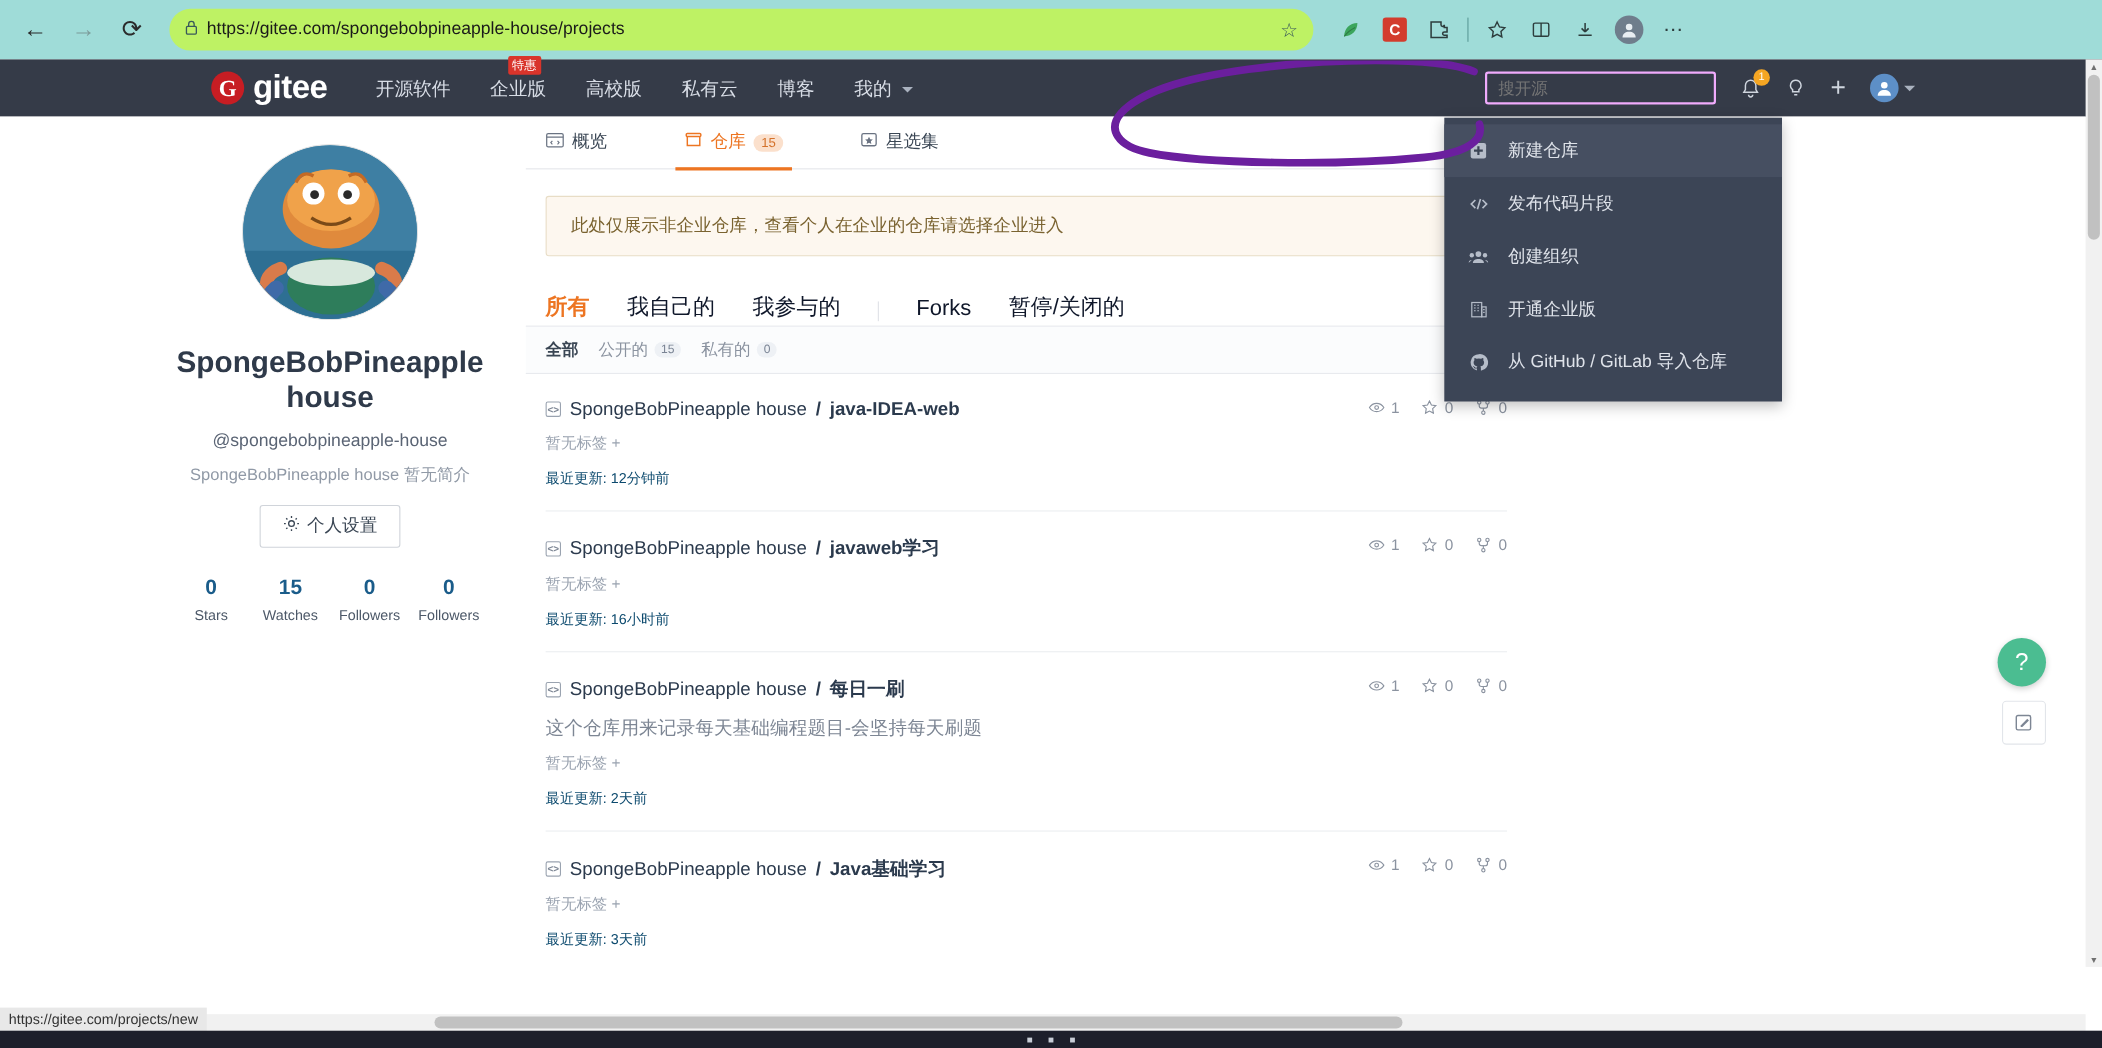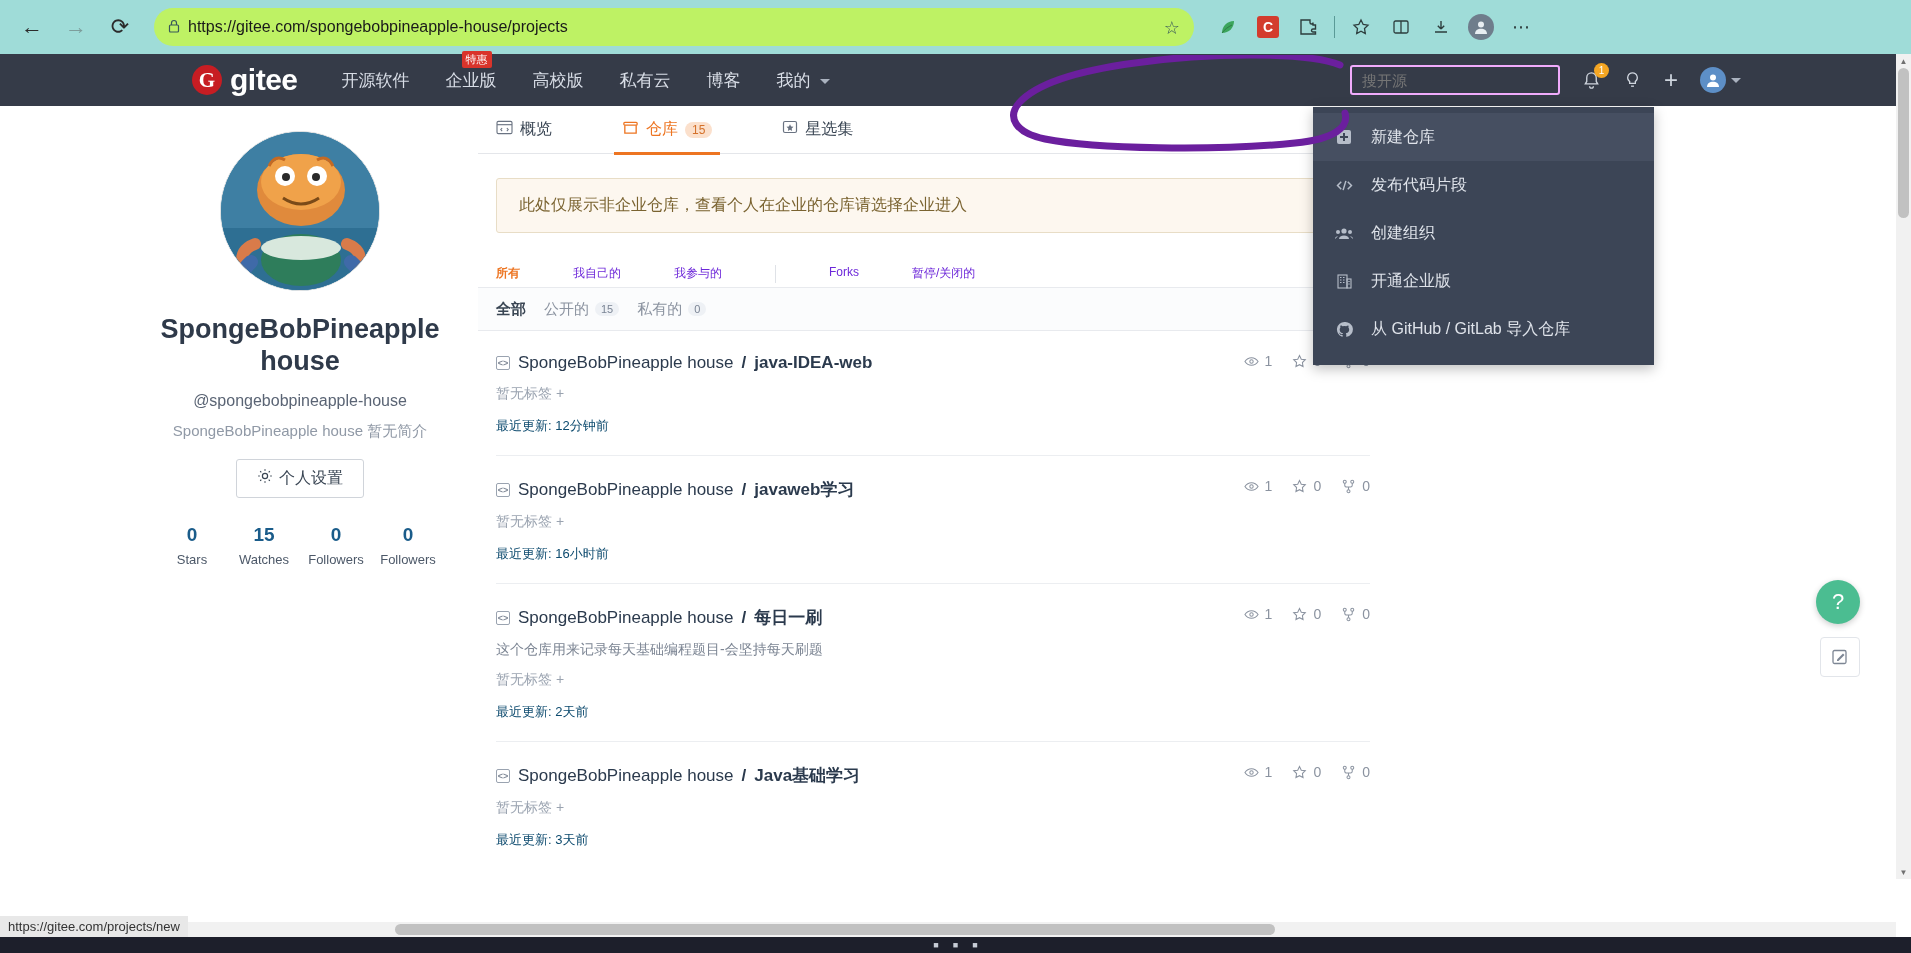--- a/index.html
+++ b/index.html
@@ -197,25 +197,25 @@
     background:#fbe0cc; color:#d4712a;
     font-size:12px; padding: 1px 7px; border-radius:9px;
   }
   #notice-banner {
     margin: 24px 18px 0 18px;
     background:#fdf7ef; border:1px solid #e8ddc6;
     border-radius:3px; padding: 16px 22px;
     font-size: 16px; color: #7a6330;
   }
   #filter-tabs {
-    display:flex; align-items:flex-start;
+    display:flex; align-items:flex-end;
     margin: 32px 0 0 18px;
-    font-size: 12px; gap: 53px;
-  }
-  #filter-tabs .f { color:#6d28d9; }
+    font-size: 20px; gap: 34px;
+  }
+  #filter-tabs .f { color:#0f172a; }
   #filter-tabs .f.active { color:#ed7522; font-weight:bold; }
   .f-divider { width:1px;height:18px;background:#dfe2e7; }
 
   #visibility-bar {
     margin-top: 4px;
     border-top: 1px solid #e8eaee;
     border-bottom: 1px solid #e8eaee;
     background:#fbfcfd;
     height: 44px;
     display:flex; align-items:center;
@@ -245,34 +245,34 @@
   .repo-title {
     display:flex; align-items:center; gap:8px;
     font-size: 17px; color: #2b3a4d; font-weight: bold;
   }
   .repo-icon-box {
     width:14px;height:14px;border:1px solid #9aa3b0;
     border-radius:2px; display:flex;align-items:center;justify-content:center;
     font-size:9px;color:#7d8694;
   }
   .repo-owner { font-weight: normal; color:#2b3a4d; }
-  .repo-desc { font-size:14px; color:#7d8694; margin-top:12px; }
+  .repo-desc { font-size:17px; color:#7d8694; margin-top:12px; }
   .repo-tags { font-size:14px; color:#9aa3b0; margin-top:12px; }
   .repo-updated { font-size:13px; color:#0c4a6e; margin-top:14px; }
   .repo-stats {
     position:absolute; right: 0; top: 22px;
     display:flex; align-items:center; gap:4px;
     font-size:14px; color:#8b93a0;
   }
   .repo-stats .grp { display:flex;align-items:center;gap:6px;margin-left:16px; }
 
   
   #new-dropdown {
     position: absolute; left: 1313px; top: 107px;
-    width: 341px;
+    width: 307px;
     background: #3c4556;
     z-index: 40;
     padding: 6px 0 12px 0;
     box-shadow: 0 4px 12px rgba(0,0,0,0.25);
   }
   .dd-item {
     display:flex; align-items:center;
     height: 48px;
     padding-left: 22px;
     color: #dfe3ea; font-size: 16px;

